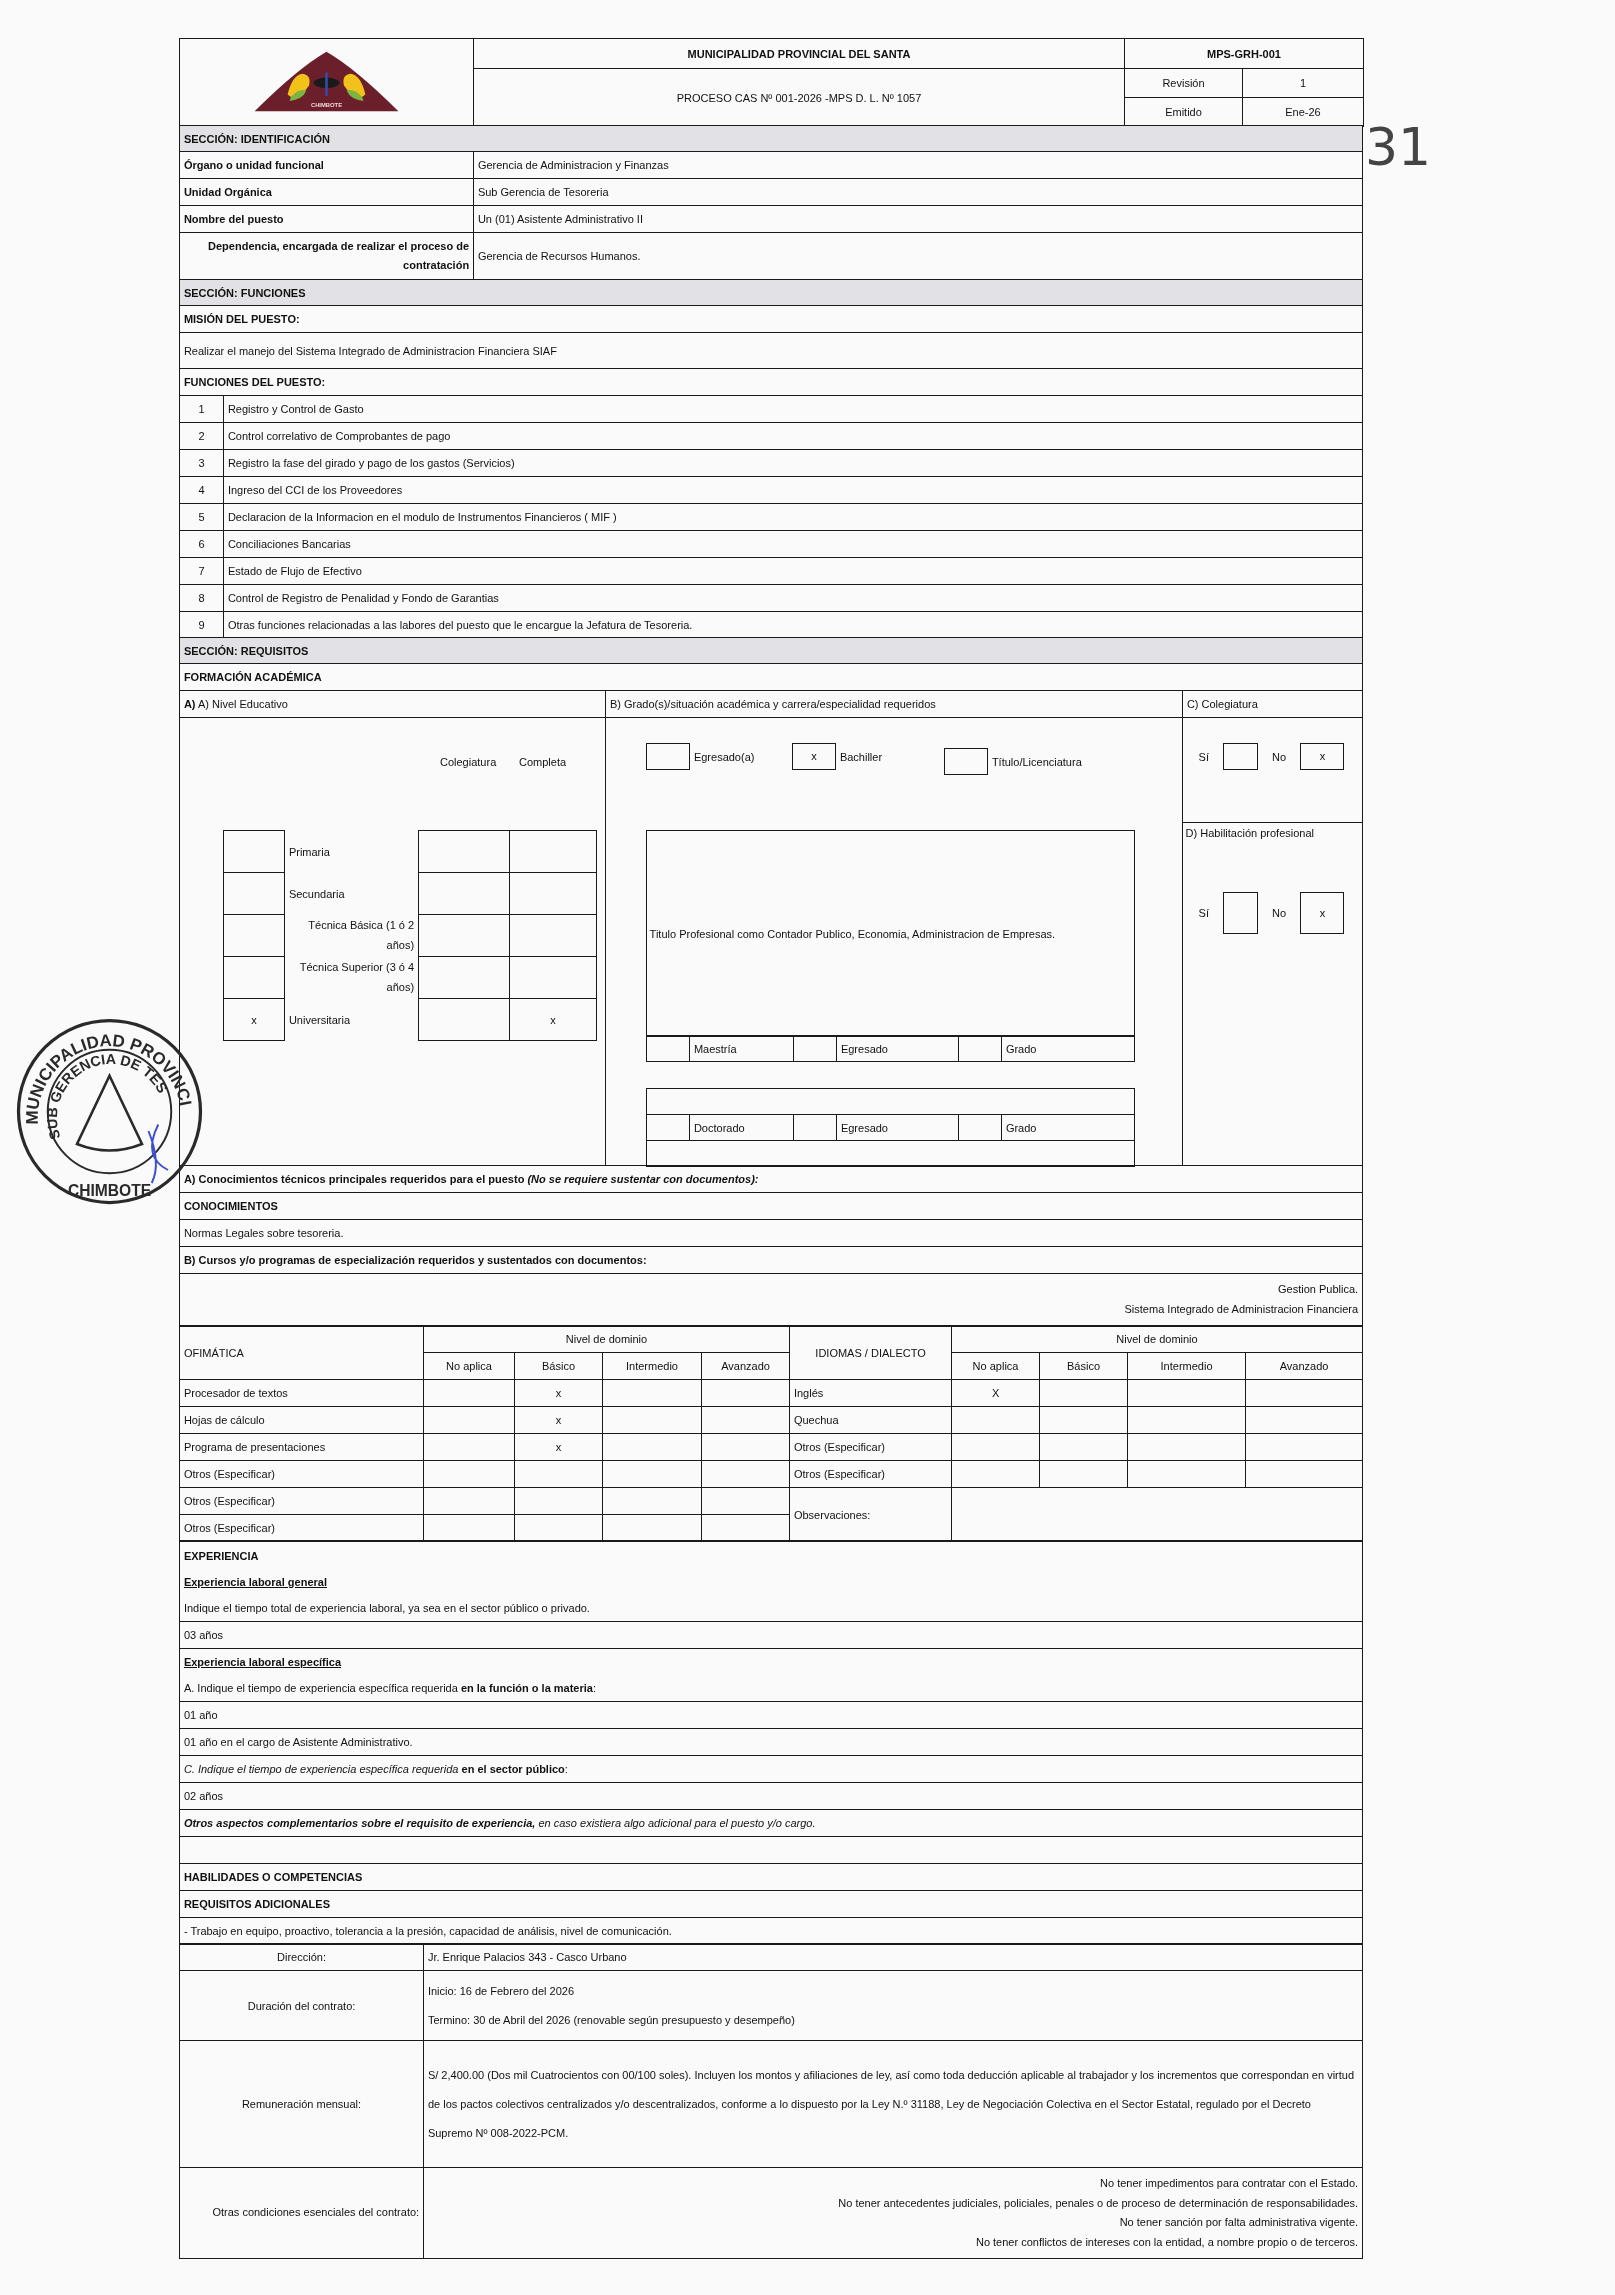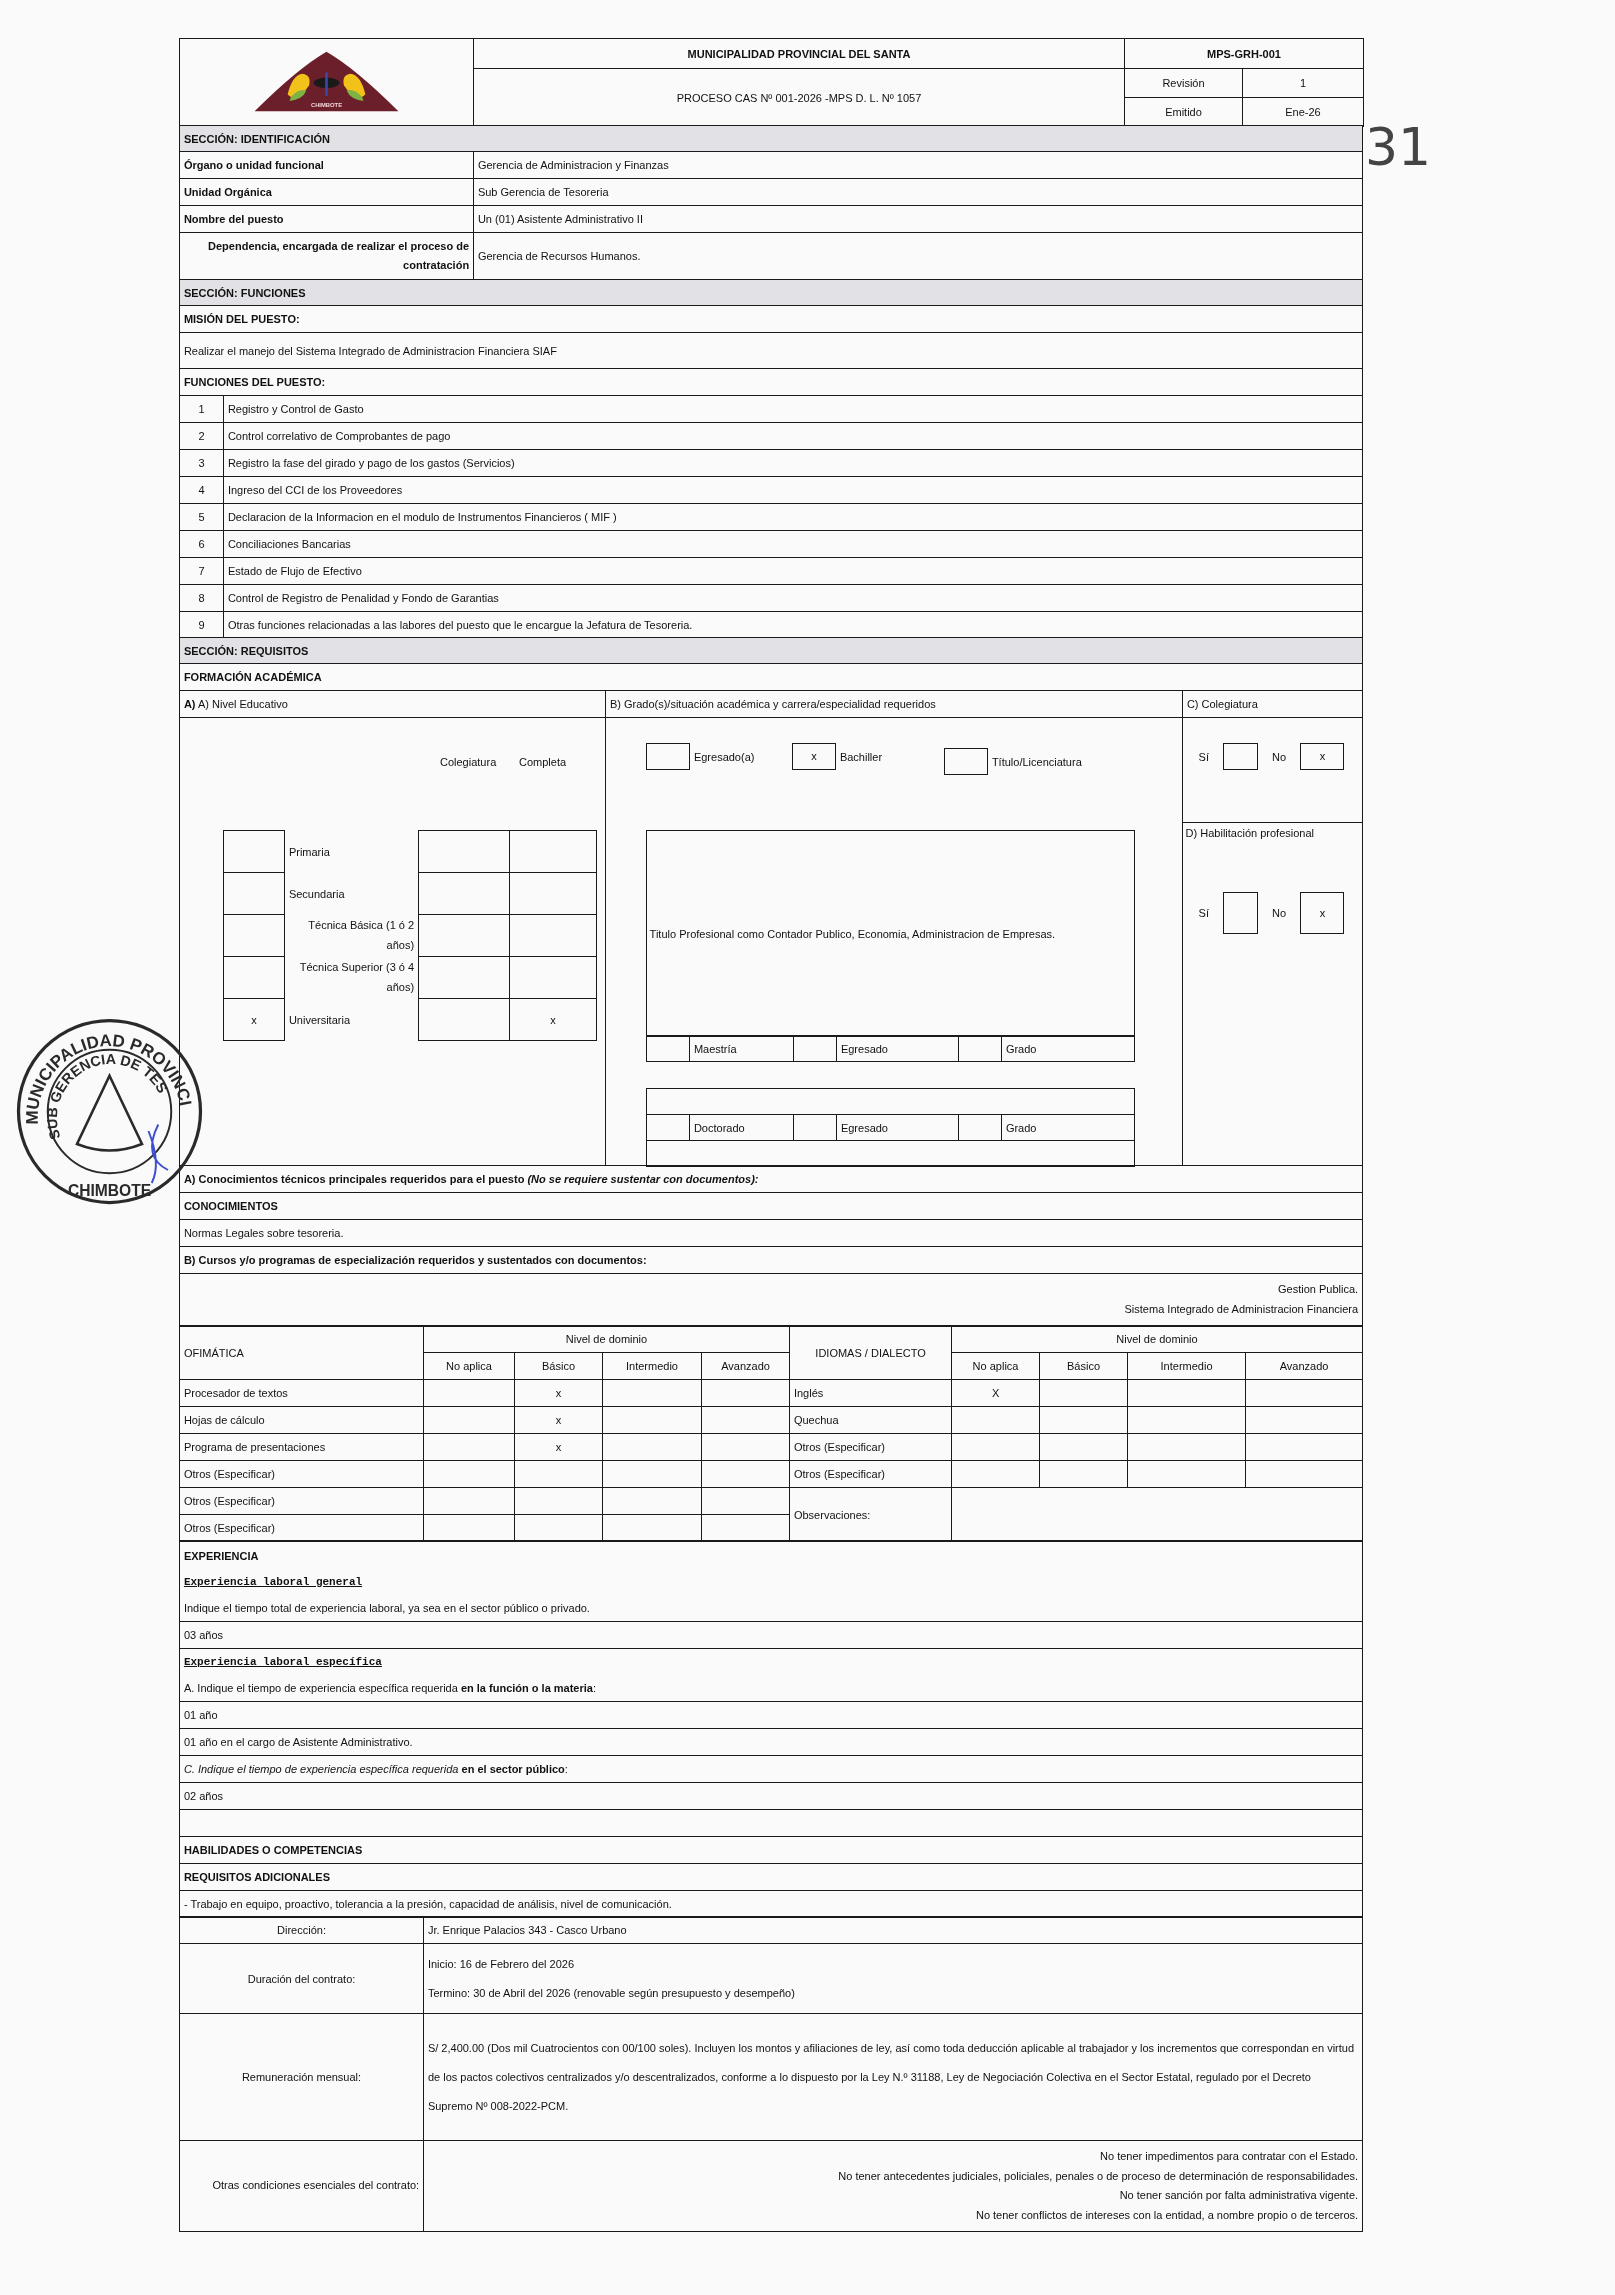--- a/index.html
+++ b/index.html
@@ -8,21 +8,21 @@
     font-family:"Liberation Sans", sans-serif; color:#111; overflow:hidden;
   }
   .page { position:absolute; left:0; top:0; width:1616px; height:2295px; background:#fafafa; }
   .sheet { position:absolute; left:179px; top:38px; width:1184px; }
   table.f { width:100%; border-collapse:collapse; table-layout:fixed; }
   table.f td { border:1.6px solid #1a1a1a; padding:0 3.9px; font-size:11px; vertical-align:middle; }
   .gray { background:#e2e2e6; }
   .b { font-weight:bold; }
   .c { text-align:center; }
   .i { font-style:italic; }
-  .u { text-decoration:underline;font-family:Liberation Mono, monospace; }
+  .u { text-decoration:underline; }
   .hdr-top td { height:29px; }
   .logo-cell { text-align:center; }
   .title-main { font-size:25px; font-weight:normal; text-align:center; }
   .title-sub { font-size:11px; font-weight:bold; text-align:center; }
   .rev { font-size:22px; text-align:center; }
   .r38 td { height:25px; }
   .r40 td { height:26px; }
   .box { display:inline-block; border:1.6px solid #1a1a1a; width:42px; height:25px; vertical-align:middle; text-align:center; line-height:25px; font-size:11px; }
   .inner { border-collapse:collapse; }
   .inner td { border:1.6px solid #1a1a1a; font-size:11px; }
@@ -452,20 +452,23 @@
       <tr class="r40">
             <td>01 año en el cargo de Asistente Administrativo.</td>
           </tr>
       <tr class="r40">
             <td><span class="i">C. Indique el tiempo de experiencia específica requerida </span><span class="b">en el sector público</span>:</td>
           </tr>
       <tr class="r40">
             <td>02 años</td>
           </tr>
       <tr class="r40">
+            <td><span class="b i">Otros aspectos complementarios sobre el requisito de experiencia,</span><span class="i"> en caso existiera algo adicional para el puesto y/o cargo.</span></td>
+          </tr>
+      <tr class="r40">
             <td></td>
           </tr>
       <tr class="r40">
             <td class="b">HABILIDADES O COMPETENCIAS</td>
           </tr>
       <tr class="r40">
             <td class="b">REQUISITOS ADICIONALES</td>
           </tr>
       <tr class="r40">
             <td>- Trabajo en equipo, proactivo, tolerancia a la presión, capacidad de análisis, nivel de comunicación.</td>

